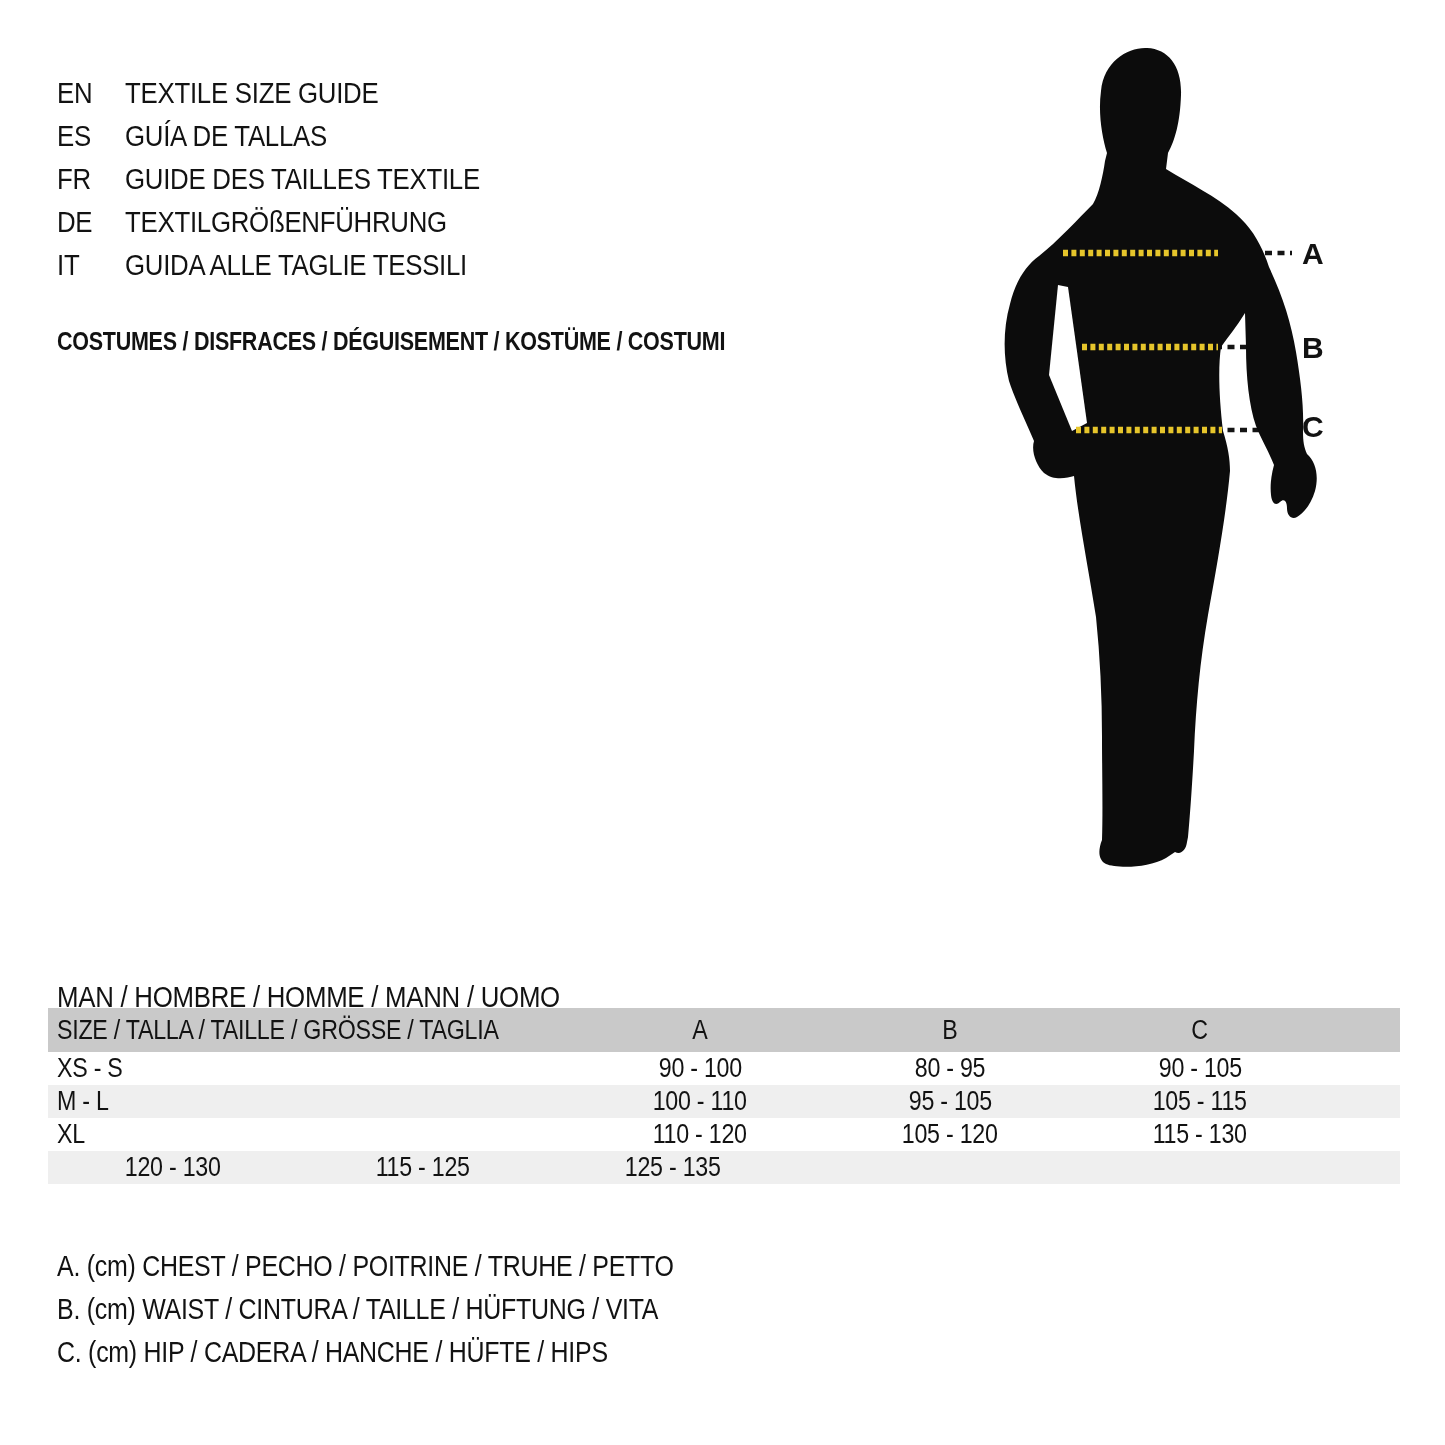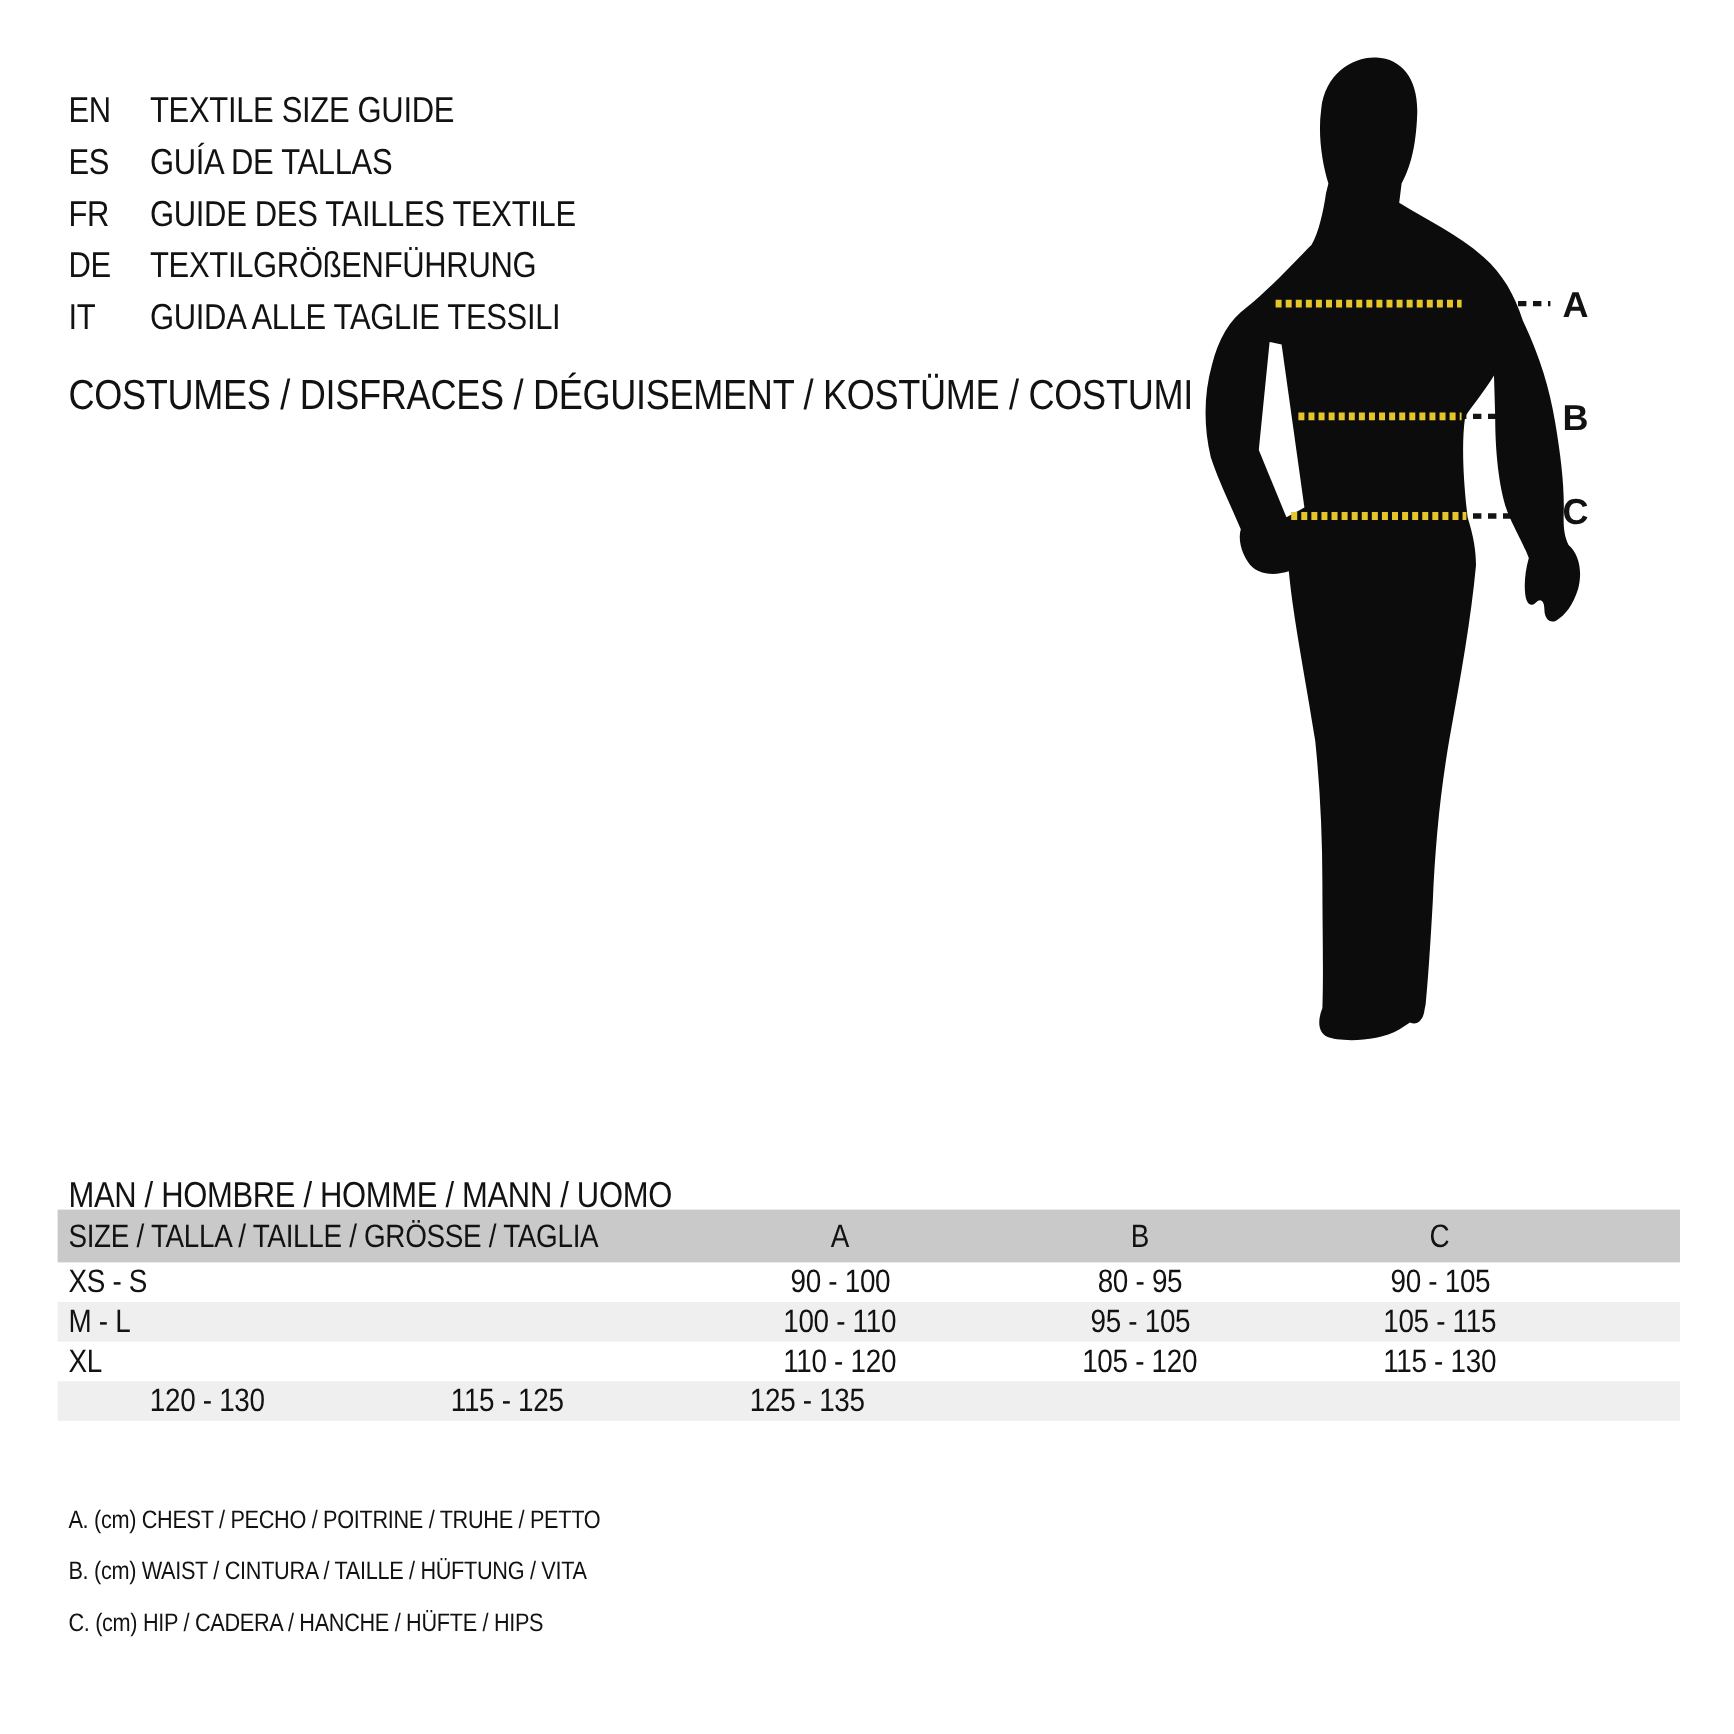--- a/index.html
+++ b/index.html
@@ -11,21 +11,21 @@
   .cx{display:inline-block;transform:scaleX(0.86);transform-origin:0 50%;white-space:nowrap;letter-spacing:-0.3px;}
   .cxc{display:inline-block;transform:scaleX(0.86);transform-origin:50% 50%;white-space:nowrap;letter-spacing:-0.3px;}
 
   
   .lang-block{position:absolute;left:57px;top:71px;}
   .lang-row{display:flex;height:43px;align-items:center;font-size:30px;text-decoration:underline;}
   .lang-code{width:68px;flex:0 0 68px;}
   .lang-title{flex:0 0 auto;}
 
   
-  .category{position:absolute;left:57px;top:310px;font-size:35px;font-weight:normal;}
+  .category{position:absolute;left:57px;top:327px;font-size:25px;font-weight:bold;}
 
   
   .figure{position:absolute;left:990px;top:45px;width:350px;height:850px;}
   .dash-outer{stroke:#141414;stroke-width:4.5;stroke-dasharray:7 5.5;fill:none;}
   .dash-inner{stroke:#E6C52B;stroke-width:6.5;stroke-dasharray:5 3.4;fill:none;}
   .measure-label{font-family:"Liberation Sans",sans-serif;font-size:30px;font-weight:bold;fill:#121212;}
 
   
   .section-title{position:absolute;left:57px;top:980px;font-size:30px;}
 
@@ -33,21 +33,21 @@
   .size-table{position:absolute;left:48px;top:1008px;width:1352px;}
   .t-head{height:44px;background:#C9C9C9;display:flex;align-items:center;font-size:27px;}
   .t-row{height:33px;display:flex;align-items:center;font-size:27px;}
   .t-row.alt{background:#EFEFEF;}
   .c-label{width:527px;flex:0 0 527px;padding-left:9px;box-sizing:border-box;text-align:left;}
   .c-val{width:250px;flex:0 0 250px;text-align:center;}
   .c-spacer{width:75px;flex:0 0 75px;}
 
   
   .legend{position:absolute;left:57px;top:1245px;}
-  .legend-row{display:flex;height:43px;align-items:center;font-size:21px;}
+  .legend-row{display:flex;height:43px;align-items:center;font-size:29px;}
 </style>
 </head>
 <body>
 
 <div class="lang-block">
   <div class="lang-row">
     <span class="lang-code"><span class="cx">EN</span></span>
     <span class="lang-title"><span class="cx">TEXTILE SIZE GUIDE</span></span>
   </div>
   <div class="lang-row">

